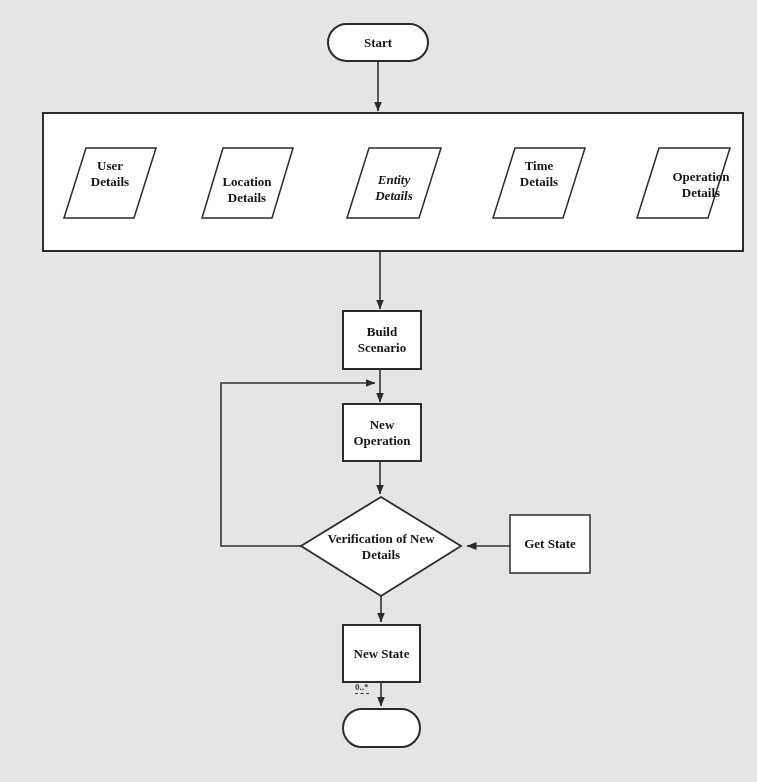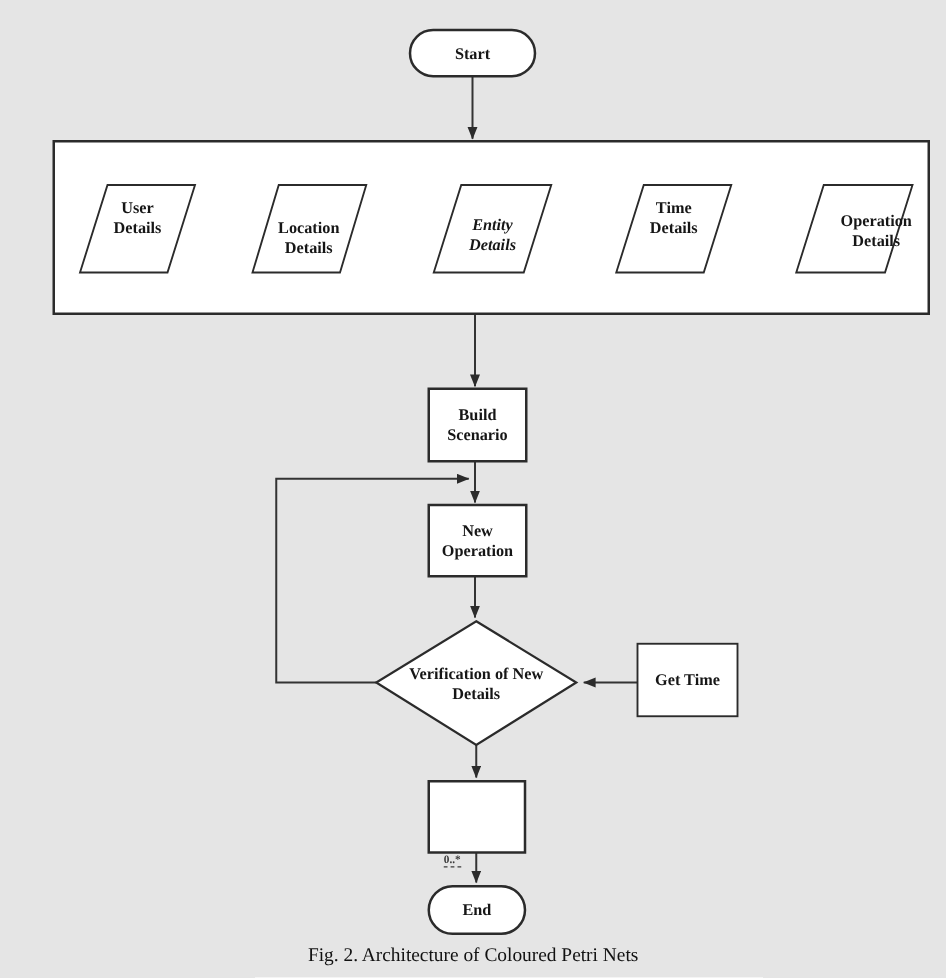--- a/index.html
+++ b/index.html
@@ -107,20 +107,19 @@
 Details</div>
   <div class="node-label" style="left:651px; top:148px; width:100px; height:74px;">Operation
 Details</div>
 
   <div class="node-label" style="left:343px; top:311px; width:78px; height:58px;text-align:center;">Build
 Scenario</div>
   <div class="node-label" style="left:343px; top:404px; width:78px; height:57px;">New
 Operation</div>
   <div class="node-label" style="left:301px; top:497px; width:160px; height:99px;">Verification of New
 Details</div>
-  <div class="node-label" style="left:510px; top:515px; width:80px; height:58px;">Get Time</div>
+  <div class="node-label" style="left:510px; top:515px; width:80px; height:58px;">Get State</div>
+  <div class="node-label" style="left:343px; top:625px; width:77px; height:57px;">New State</div>
 
   <div class="multiplicity" style="left:355px; top:683px;">0..*</div>
 
-  <div class="node-label" style="left:343px; top:709px; width:77px; height:38px;">End</div>
 
-  <div class="caption">Fig. 2. Architecture of Coloured Petri Nets</div>
 </div>
 
 </body></html>

